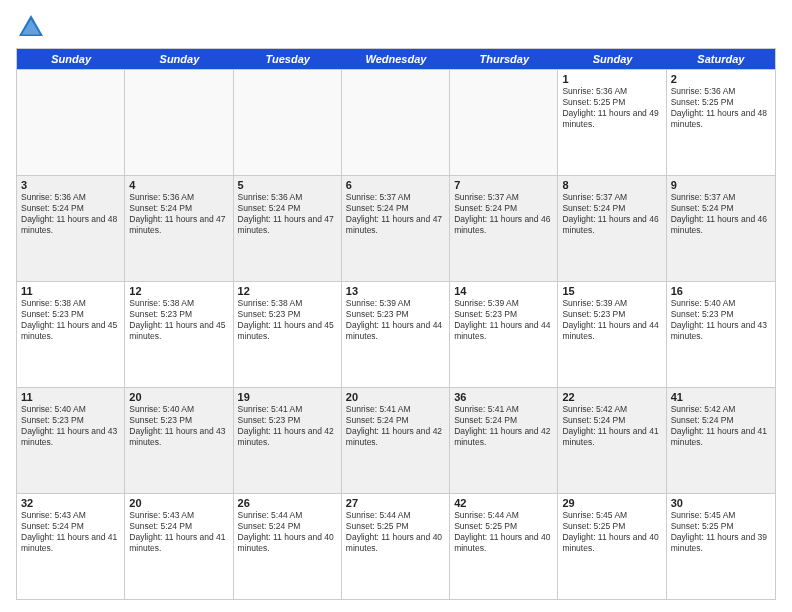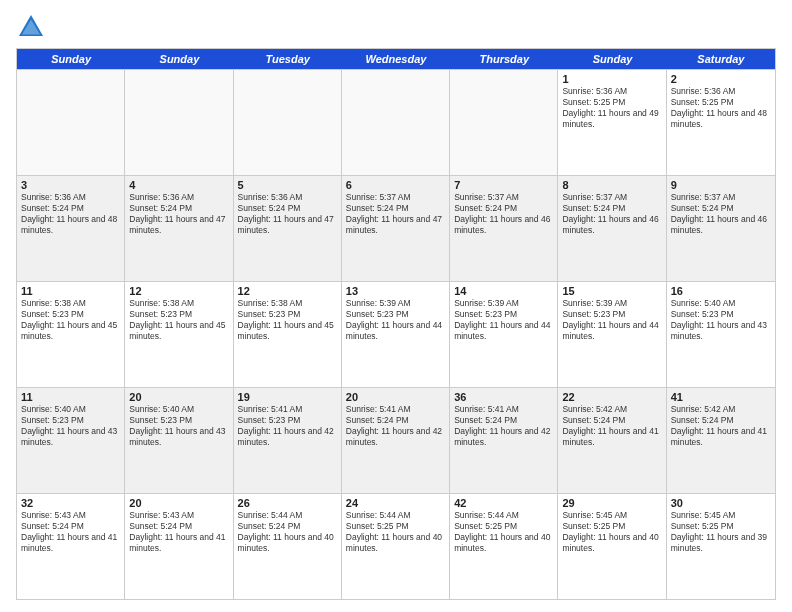--- a/index.html
+++ b/index.html
@@ -315,21 +315,21 @@
 Sunset: 5:24 PM
 Daylight: 11 hours and 41 minutes.</div>
           </div>
           <div class="cal-cell">
             <div class="day-num">26</div>
             <div class="day-info" style="white-space: pre-line;">Sunrise: 5:44 AM
 Sunset: 5:24 PM
 Daylight: 11 hours and 40 minutes.</div>
           </div>
           <div class="cal-cell">
-            <div class="day-num">24</div>
+            <div class="day-num">27</div>
             <div class="day-info" style="white-space: pre-line;">Sunrise: 5:44 AM
 Sunset: 5:25 PM
 Daylight: 11 hours and 40 minutes.</div>
           </div>
           <div class="cal-cell">
             <div class="day-num">42</div>
             <div class="day-info" style="white-space: pre-line;">Sunrise: 5:44 AM
 Sunset: 5:25 PM
 Daylight: 11 hours and 40 minutes.</div>
           </div>

